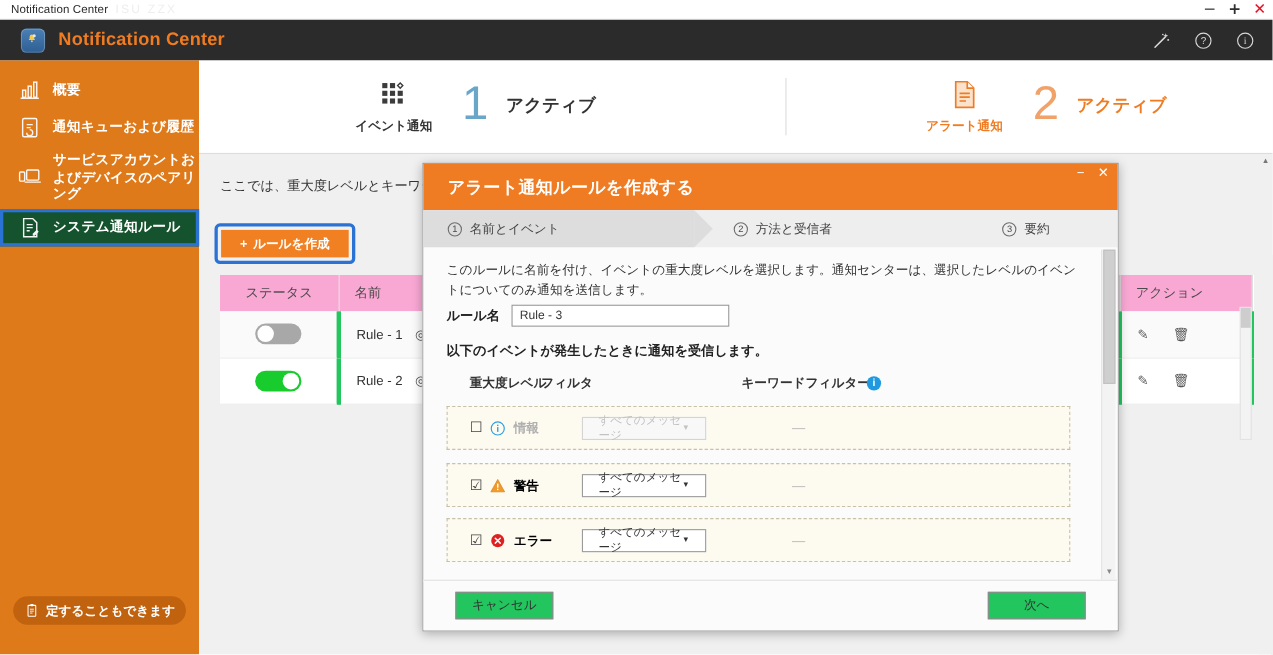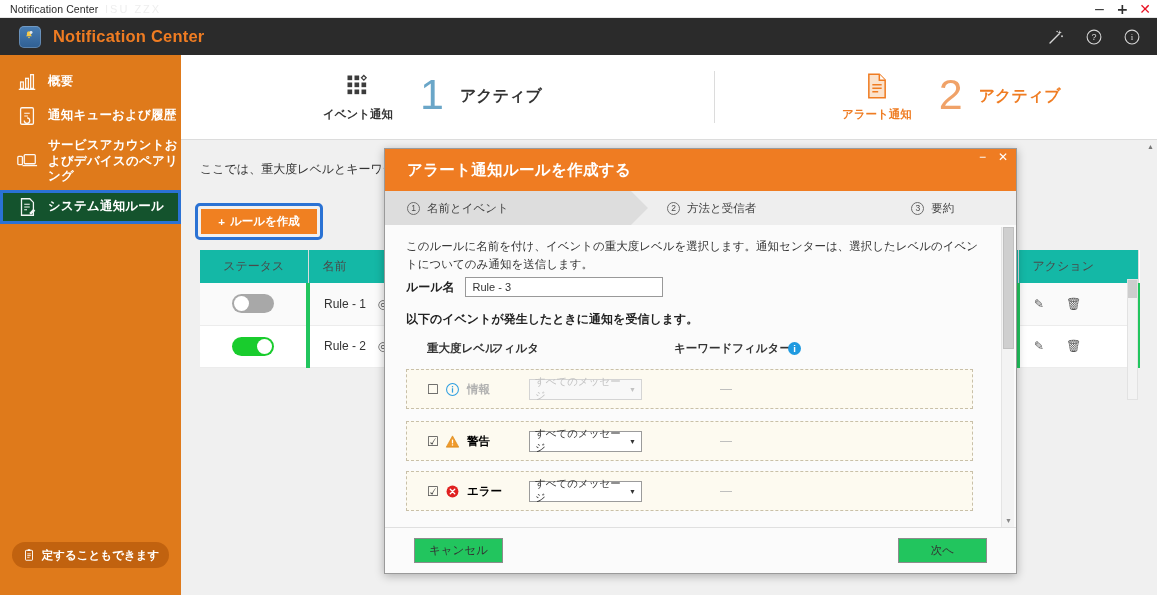--- a/index.html
+++ b/index.html
@@ -104,21 +104,21 @@
   .create-btn {
     width:116px; height:25px; background:#f08021; color:#fff; border:none;
     font-size:11.5px; font-weight:bold; cursor:pointer; font-family:inherit;
     display:flex; align-items:center; justify-content:center; gap:5px;
   }
   .rules-table {
     position:absolute; left:19px; top:110px; width:940px;
     border-collapse:collapse; background:#fff; font-size:12px;
   }
   .rules-table th {
-    background:#14b8a6; color:#4a4a4a; font-weight:normal; text-align:left;
+    background:#f9a8d4; color:#4a4a4a; font-weight:normal; text-align:left;
     padding:8px 14px; height:29px; border-right:1px solid #dcdcdc; font-size:12px;
   }
   .rules-table td {
     padding:10px 14px; border-right:4px solid #22c55e; border-bottom:1px solid #ececec;
     color:#333; height:42px;
   }
   .rules-table tr.r1 td { background:#fafafa; }
   .rules-table tr.r2 td { background:#ffffff; }
   .col-status { width:108px; text-align:center !important; }
   .col-name { width:110px; }
@@ -203,21 +203,21 @@
   }
   .sev-row.r-info { top:144px; }
   .sev-row.r-warn { top:196px; }
   .sev-row.r-err  { top:246px; }
   .sev-check { margin-left:20px; font-size:13px; color:#444; width:15px; cursor:pointer; }
   .sev-ico { width:15px; height:15px; margin-left:3px; }
   .sev-label { font-size:11.5px; font-weight:bold; margin-left:7px; width:62px; }
   .sev-row.r-info .sev-label { color:#b0b0b0; }
   .sev-select {
     width:113px; height:21px; border:1px solid #9b9b9b; background:#fff;
-    font-size:10.5px; color:#333; display:flex; align-items:center; padding:0 5px;
+    font-size:10.5px; color:#333; display:flex; align-items:center; padding:0 14px;
     justify-content:space-between; cursor:pointer; font-family:inherit;
   }
   .sev-row.r-info .sev-select { color:#c2c2c2; border-color:#d4d4d4; background:#f8f8f8; }
   .sev-select .caret { font-size:7px; }
   .sev-kw { margin-left:78px; color:#b7b7b7; font-size:12px; }
   .dlg-scroll {
     position:absolute; right:2px; top:2px; width:13px; height:300px;
     background:#f3f3f3; border-left:1px solid #e4e4e4;
   }
   .dlg-scroll .thumb { position:absolute; left:1px; top:0; width:11px; height:122px; background:#cfcfcf; border:1px solid #c0c0c0; }

